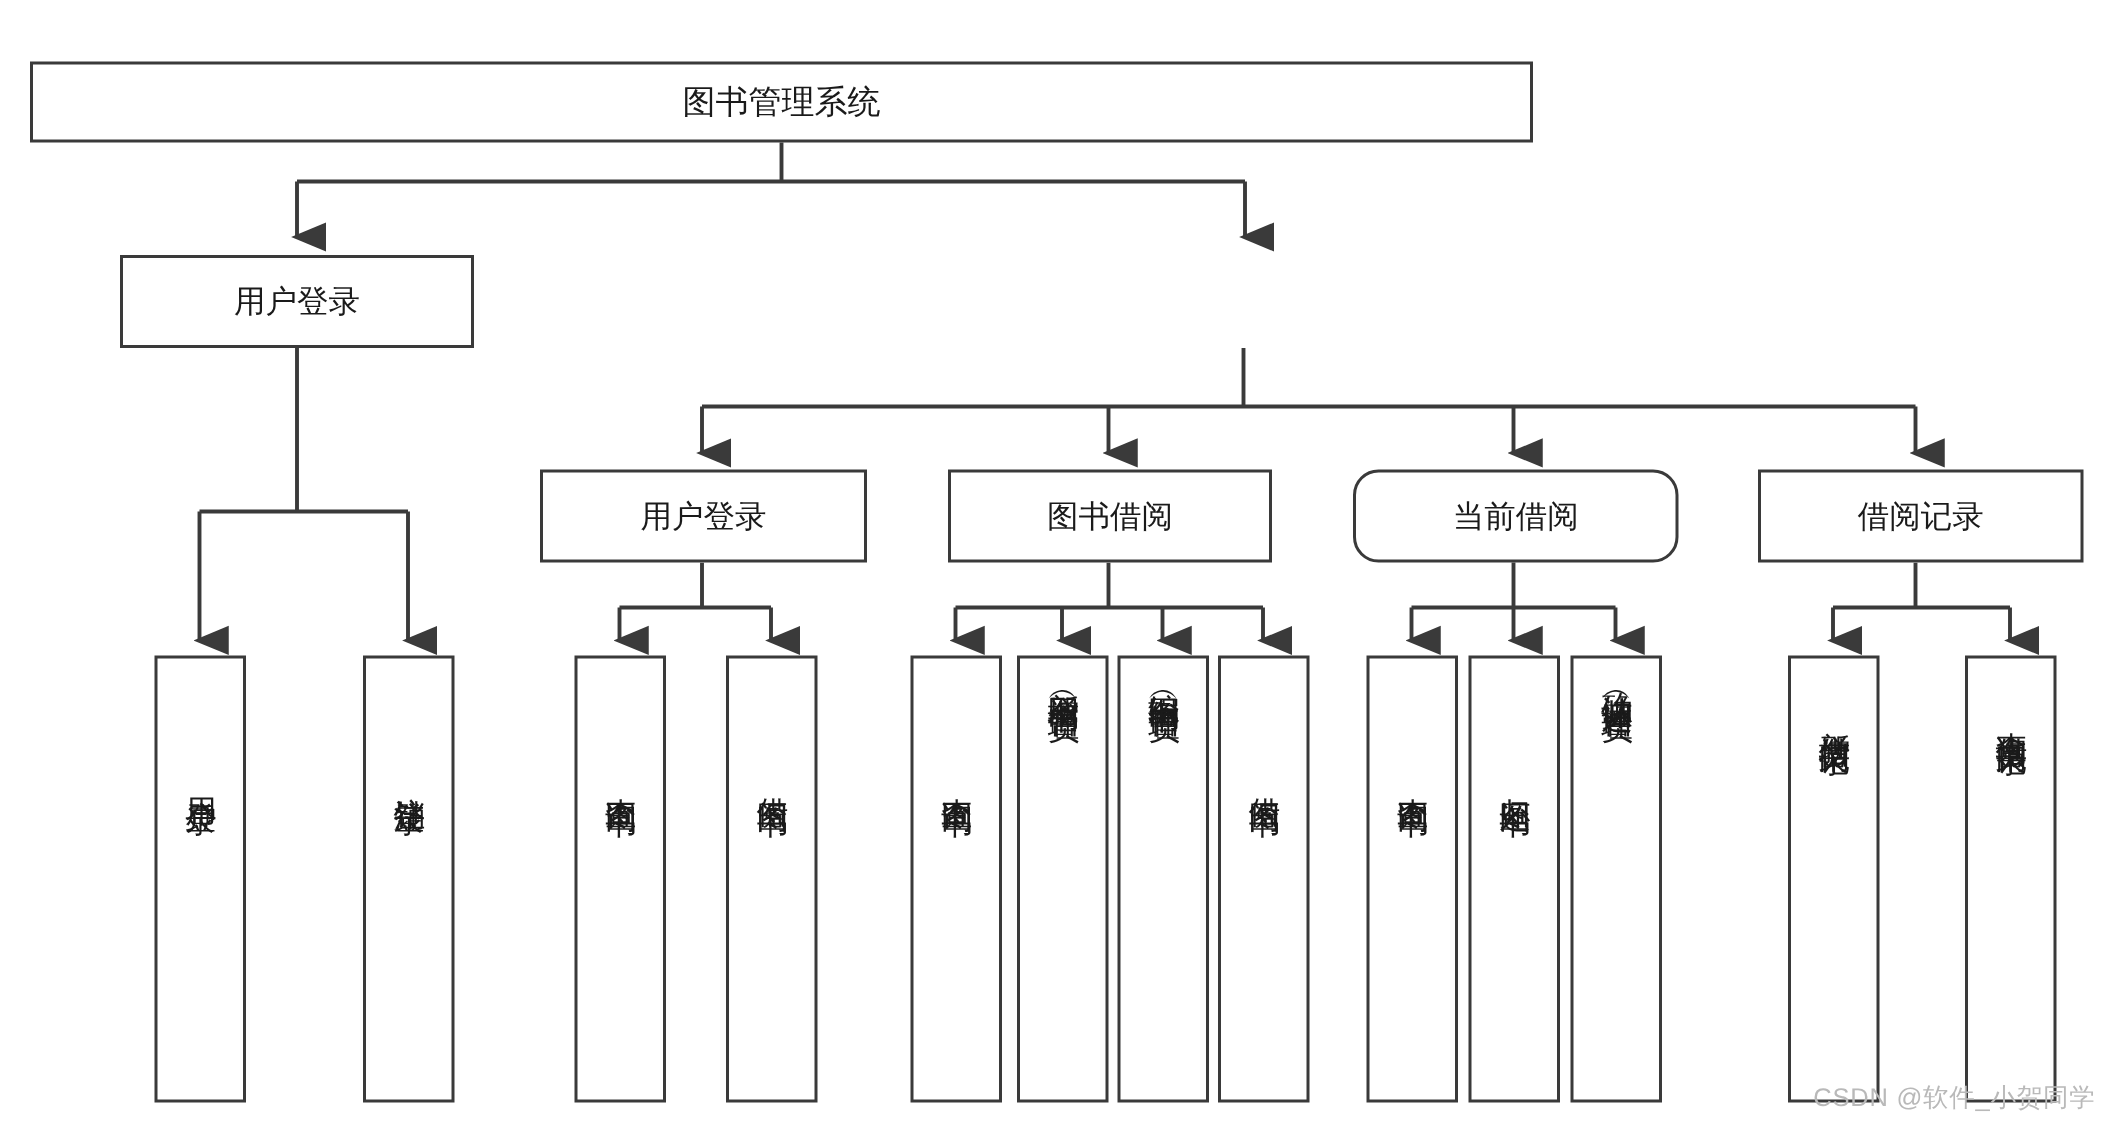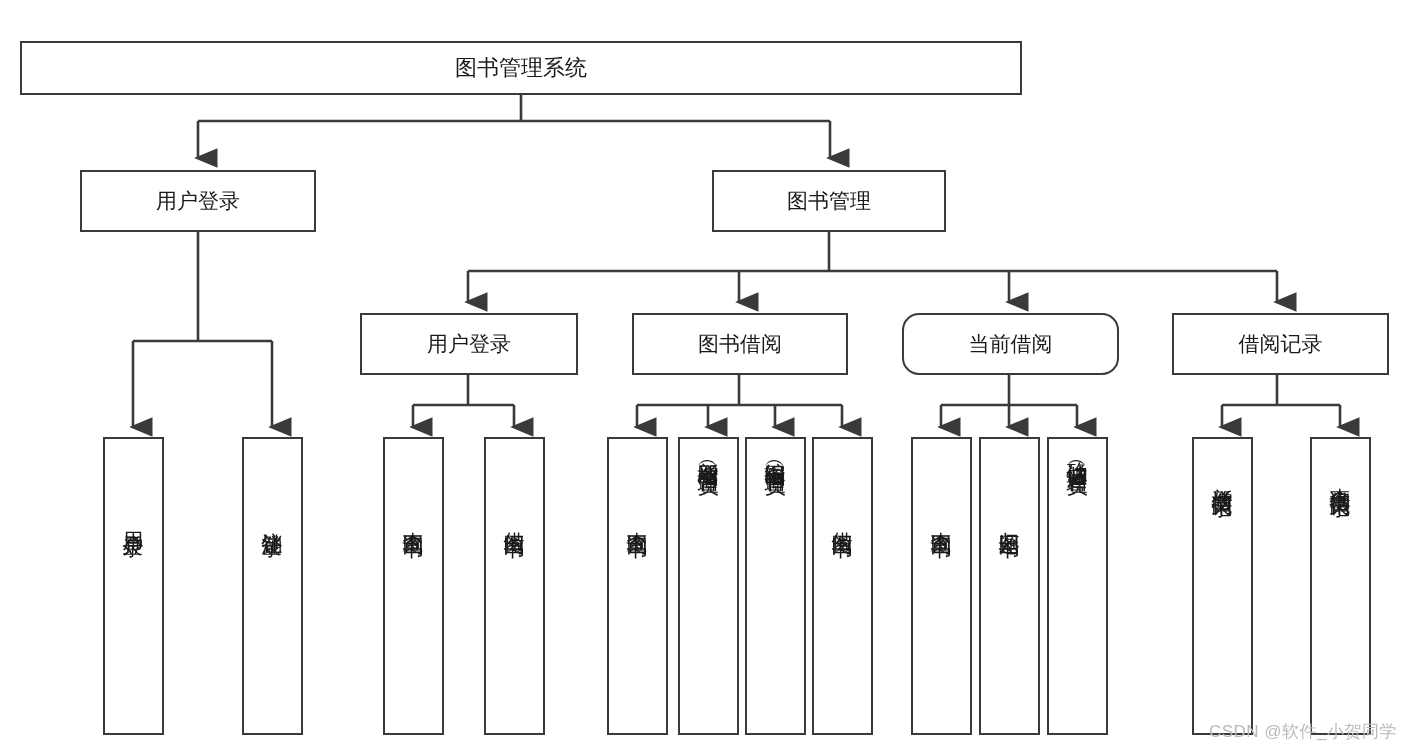--- a/index.html
+++ b/index.html
@@ -134,23 +134,20 @@
     </g>
   </svg>
 
   <div class="node root" style="left:20px; top:13px; width:1002px; height:54px;margin-top:28px;">
     <span>图书管理系统</span>
   </div>
 
   <div class="node lvl1" style="left:80px; top:170px; width:236px; height:62px;">
     <span>用户登录</span>
   </div>
-  <div class="node lvl1" style="left:712px; top:170px; width:234px; height:62px;">
-    <span>图书管理</span>
-  </div>
 
   <div class="node lvl2" style="left:360px; top:313px; width:218px; height:62px;">
     <span>用户登录</span>
   </div>
   <div class="node lvl2" style="left:632px; top:313px; width:216px; height:62px;">
     <span>图书借阅</span>
   </div>
   <div class="node lvl2" style="left:902px; top:313px; width:217px; height:62px;border-radius:17px;">
     <span>当前借阅</span>
   </div>

